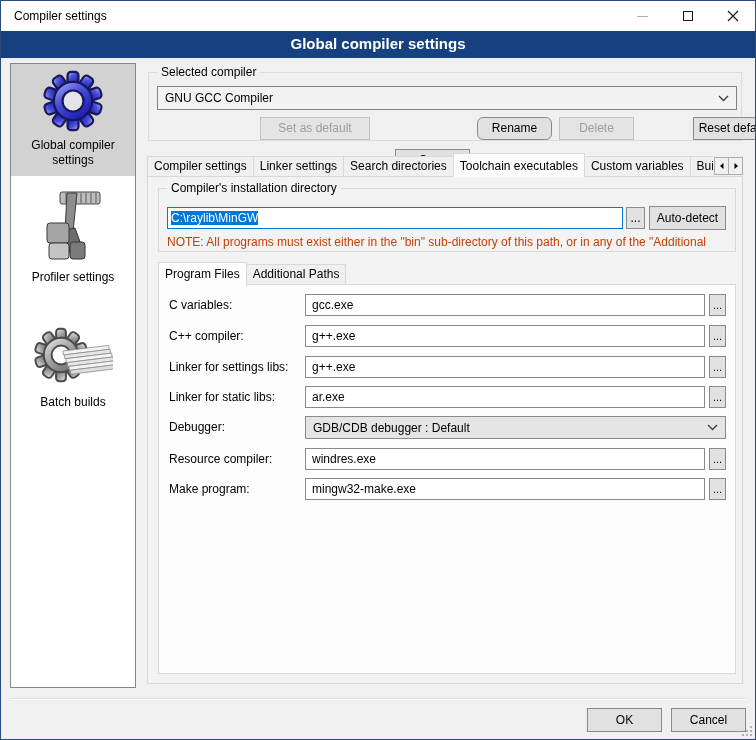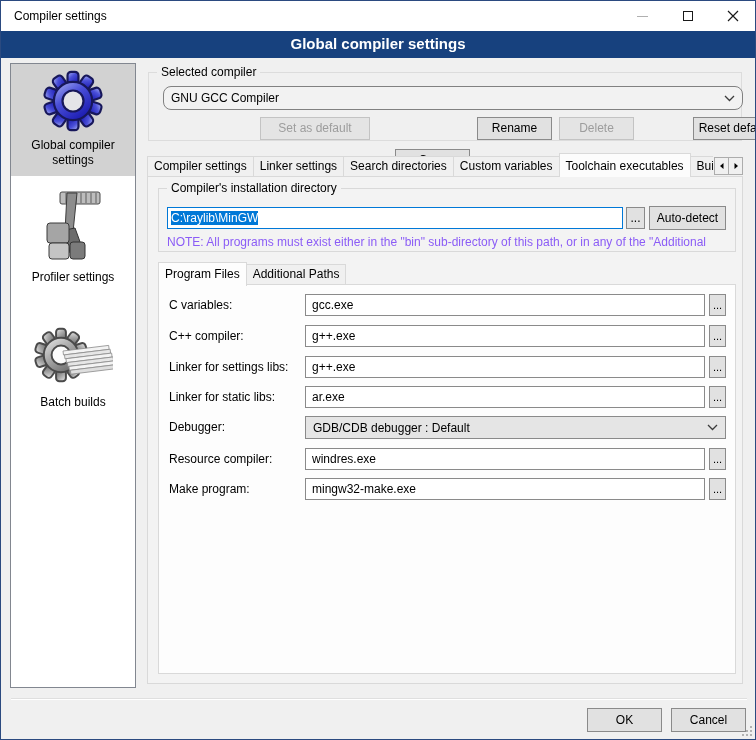--- a/index.html
+++ b/index.html
@@ -31,28 +31,28 @@
   .groupbox { position:absolute; border:1px solid #dcdcdc; }
   .grouplabel { position:absolute; top:-8px; left:8px; padding:0 4px; line-height:14px; }
   .gb1 { left:147px; top:71px; width:594px; height:69px; }
   .gb1 .grouplabel { background:#f0f0f0; }
   .gb2 { left:10px; top:11px; width:578px; height:64px; border-color:#d9d9d9; }
   .gb2 .grouplabel { background:#f3f3f3; }
 
   
   .combo { display:flex; align-items:center; background:#f2f2f2; border:1px solid #818181; height:24px; padding:0 7px; cursor:default; }
   .combo .val { flex:1; white-space:nowrap; overflow:hidden; }
-  .combo-main { position:absolute; left:14px; top:13px; width:580px;border-radius:8px; }
+  .combo-main { position:absolute; left:8px; top:13px; width:580px; }
 
   
   .btn { display:inline-block; position:absolute; height:23px; background:#e1e1e1; border:1px solid #8a8a8a; font-family:inherit; font-size:12px; text-align:center; line-height:21px; cursor:default; padding:0; }
   .btn.disabled { background:#e4e4e4; border-color:#c3c3c3; color:#9d9d9d; }
   .b-setdef { left:111px; top:44px; width:110px; }
   .b-copy   { left:246px; top:44px; width:75px;margin-top:32px; }
-  .b-rename { left:328px; top:44px; width:75px; }
+  .b-rename { left:328px; top:44px; width:75px;border-radius:6px; }
   .b-delete { left:410px; top:44px; width:75px; }
   .b-reset  { left:513px; top:44px; width:88px;margin-left:31px; }
 
   
   .tabstrip { position:absolute; display:flex; align-items:flex-end; }
   .ts-outer { left:146px; top:151px; width:596px; height:25px; }
   .ts-outer .tabs-row { display:flex; align-items:flex-end; width:566px; overflow:hidden; height:25px; }
   .tab { flex:none; border:1px solid #d9d9d9; background:#f0f0f0; height:21px; line-height:19px; padding:0 6px; margin-right:-1px; white-space:nowrap; cursor:default; }
   .tab.active { background:#fcfcfc; height:25px; line-height:24px; margin-bottom:-1px; border-bottom:none; position:relative; z-index:3; }
   .tab.clipped { width:34px; overflow:hidden; padding-right:0; }
@@ -60,21 +60,21 @@
   .arrow-btn { width:15px; height:18px; border:1px solid #acacac; background:#f0f0f0; display:flex; align-items:center; justify-content:center; margin-left:-1px; cursor:default; }
 
   
   .page-outer { position:absolute; left:146px; top:175px; width:596px; height:508px; background:#f3f3f3; border:1px solid #d9d9d9; z-index:1;padding-left:20px; }
 
   
   .dir-field { position:absolute; left:8px; top:18px; width:456px; height:22px; background:#fff; border:1px solid #0078d7; line-height:20px; padding:0 3px; white-space:nowrap; overflow:hidden; }
   .dir-field .sel { background:#0078d7; color:#fff; }
   .b-browse-dir { left:467px; top:18px; width:19px; height:22px; line-height:20px; }
   .b-autodetect { left:490px; top:17px; width:77px; height:24px; line-height:22px; }
-  .note { position:absolute; left:8px; top:46px; width:566px; color:#8b5cf6; white-space:nowrap; overflow:hidden; }
+  .note { position:absolute; left:8px; top:46px; width:566px; color:#c2410c; white-space:nowrap; overflow:hidden; }
 
   
   .ts-inner { left:10px; top:84px; height:24px; }
   .ts-inner .tab.active { background:#fdfdfd; height:24px; line-height:23px; }
 
   
   .page-inner { position:absolute; left:10px; top:107px; width:578px; height:390px; background:#fdfdfd; border:1px solid #d9d9d9; }
 
   
   .row { position:absolute; left:0; width:100%; height:22px; }
@@ -200,22 +200,22 @@
     <button class="btn b-rename">Rename</button>
     <button class="btn disabled b-delete">Delete</button>
     <button class="btn b-reset">Reset defaults</button>
   </div>
 
   <div class="tabstrip ts-outer">
     <div class="tabs-row">
       <div class="tab">Compiler settings</div>
       <div class="tab">Linker settings</div>
       <div class="tab">Search directories</div>
+      <div class="tab active">Toolchain executables</div>
       <div class="tab">Custom variables</div>
-      <div class="tab active">Toolchain executables</div>
       <div class="tab clipped">Build</div>
     </div>
     <div class="tab-arrows">
       <div class="arrow-btn">
         <svg width="8" height="8">
             <path d="M5.5 1 L2 4 L5.5 7 Z" fill="#000"></path>
           </svg>
       </div>
       <div class="arrow-btn">
         <svg width="8" height="8">

